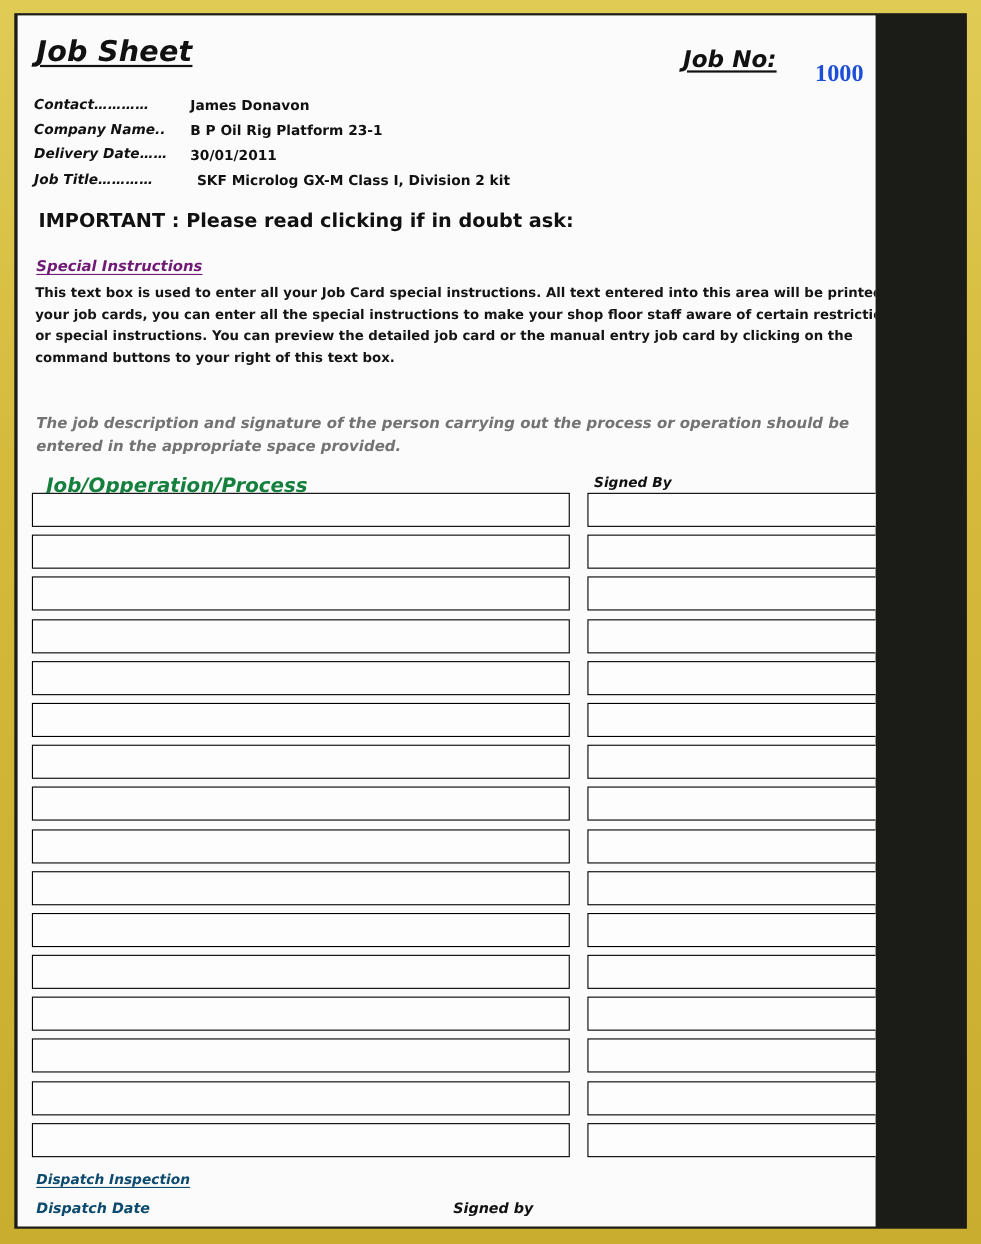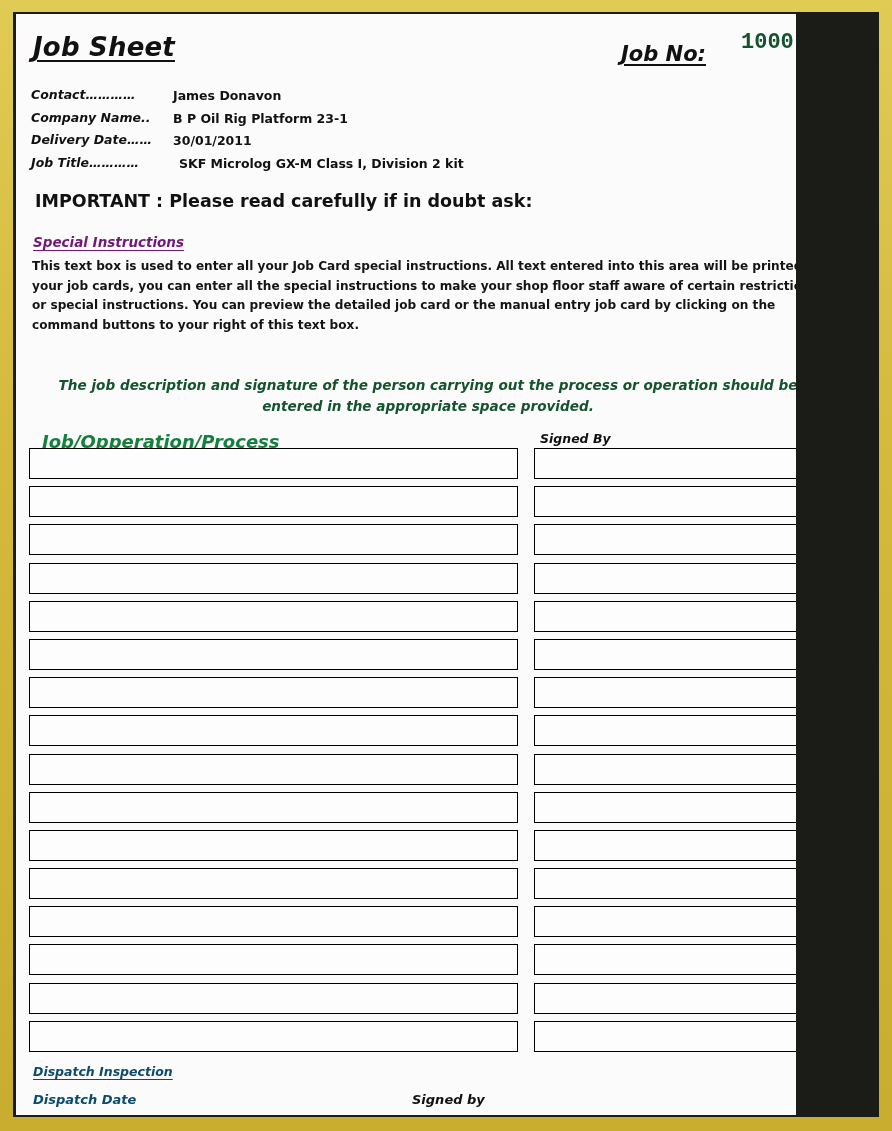--- a/index.html
+++ b/index.html
@@ -61,25 +61,25 @@
     font-family: "DejaVu Sans", sans-serif;
     font-size: 21px;
     font-weight: 700;
     font-style: italic;
     color: #111;
     text-decoration: underline;
     text-underline-offset: 3px;
   }
   .jobno-value {
     position: absolute;
-    left: 725px; top: 16px;
-    font-family: Liberation Mono, monospace;
+    left: 725px; top: 40px;
+    font-family: Liberation Serif, serif;
     font-size: 22px;
     font-weight: 700;
-    color: #14532d;
+    color: #1d4ed8;
   }
 
   
   .meta {
     position: absolute;
     left: 15px;
     top: 73px;
     width: 560px;
   }
   .meta-row {
@@ -146,22 +146,21 @@
   
   .jd-note {
     position: absolute;
     left: 17px; top: 361px;
     width: 790px;
     font-family: "DejaVu Sans", sans-serif;
     font-size: 13.6px;
     font-weight: 700;
     font-style: italic;
     line-height: 21px;
-    color: #14532d;
-    text-align: center;
+    color: #737373;
   }
 
   
   .col-head-left {
     position: absolute;
     left: 26px; top: 417px;
     font-family: "DejaVu Sans", sans-serif;
     font-size: 18px;
     font-weight: 700;
     font-style: italic;
@@ -253,21 +252,21 @@
       <div class="meta-row">
         <span class="meta-label">Delivery Date……</span>
         <span class="meta-value">30/01/2011</span>
       </div>
       <div class="meta-row indent">
         <span class="meta-label">Job Title…………</span>
         <span class="meta-value">SKF Microlog GX-M Class I, Division 2 kit</span>
       </div>
     </div>
 
-    <div class="important">IMPORTANT : Please read carefully if in doubt ask:</div>
+    <div class="important">IMPORTANT : Please read clicking if in doubt ask:</div>
 
     <div class="si-heading">Special Instructions</div>
     <div class="si-body">This text box is used to enter all your Job Card special instructions. All text entered into this area will be printed on your job cards, you can enter all the special instructions to make your shop floor staff aware of certain restrictions or special instructions. You can preview the detailed job card or the manual entry job card by clicking on the command buttons to your right of this text box.</div>
 
     <div class="jd-note">The job description and signature of the person carrying out the process or operation should be entered in the appropriate space provided.</div>
 
     <div class="col-head-left">Job/Opperation/Process</div>
     <div class="col-head-right">Signed By</div>
 
     <div class="rows">

